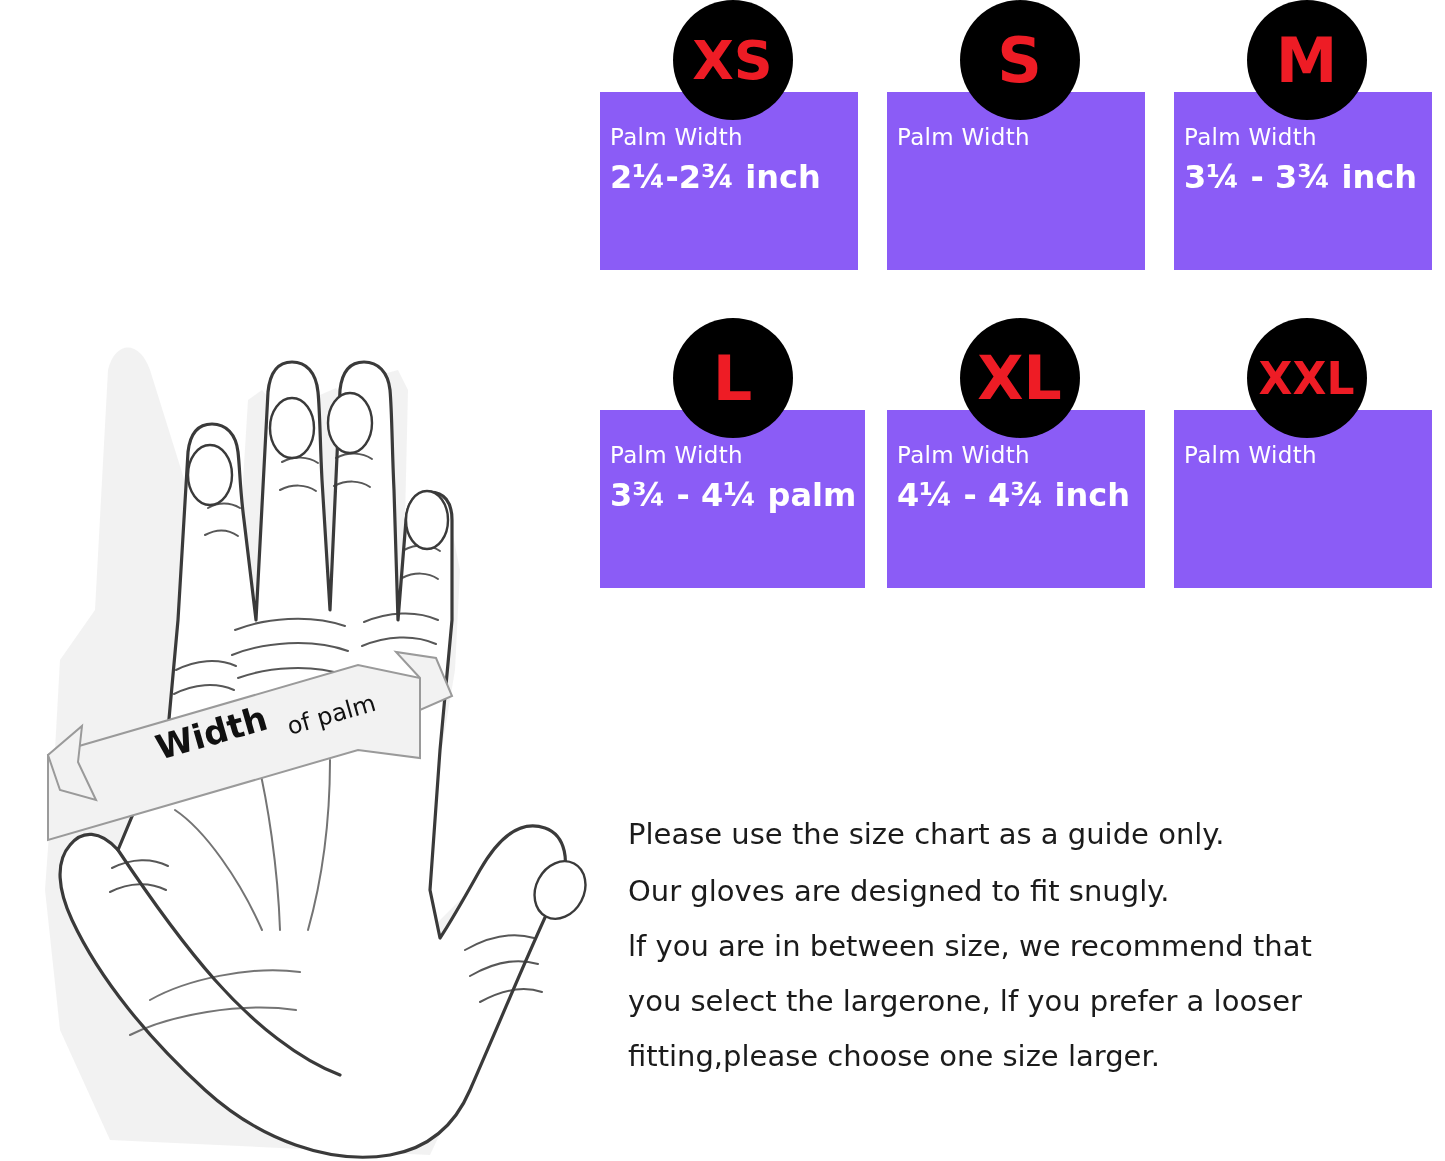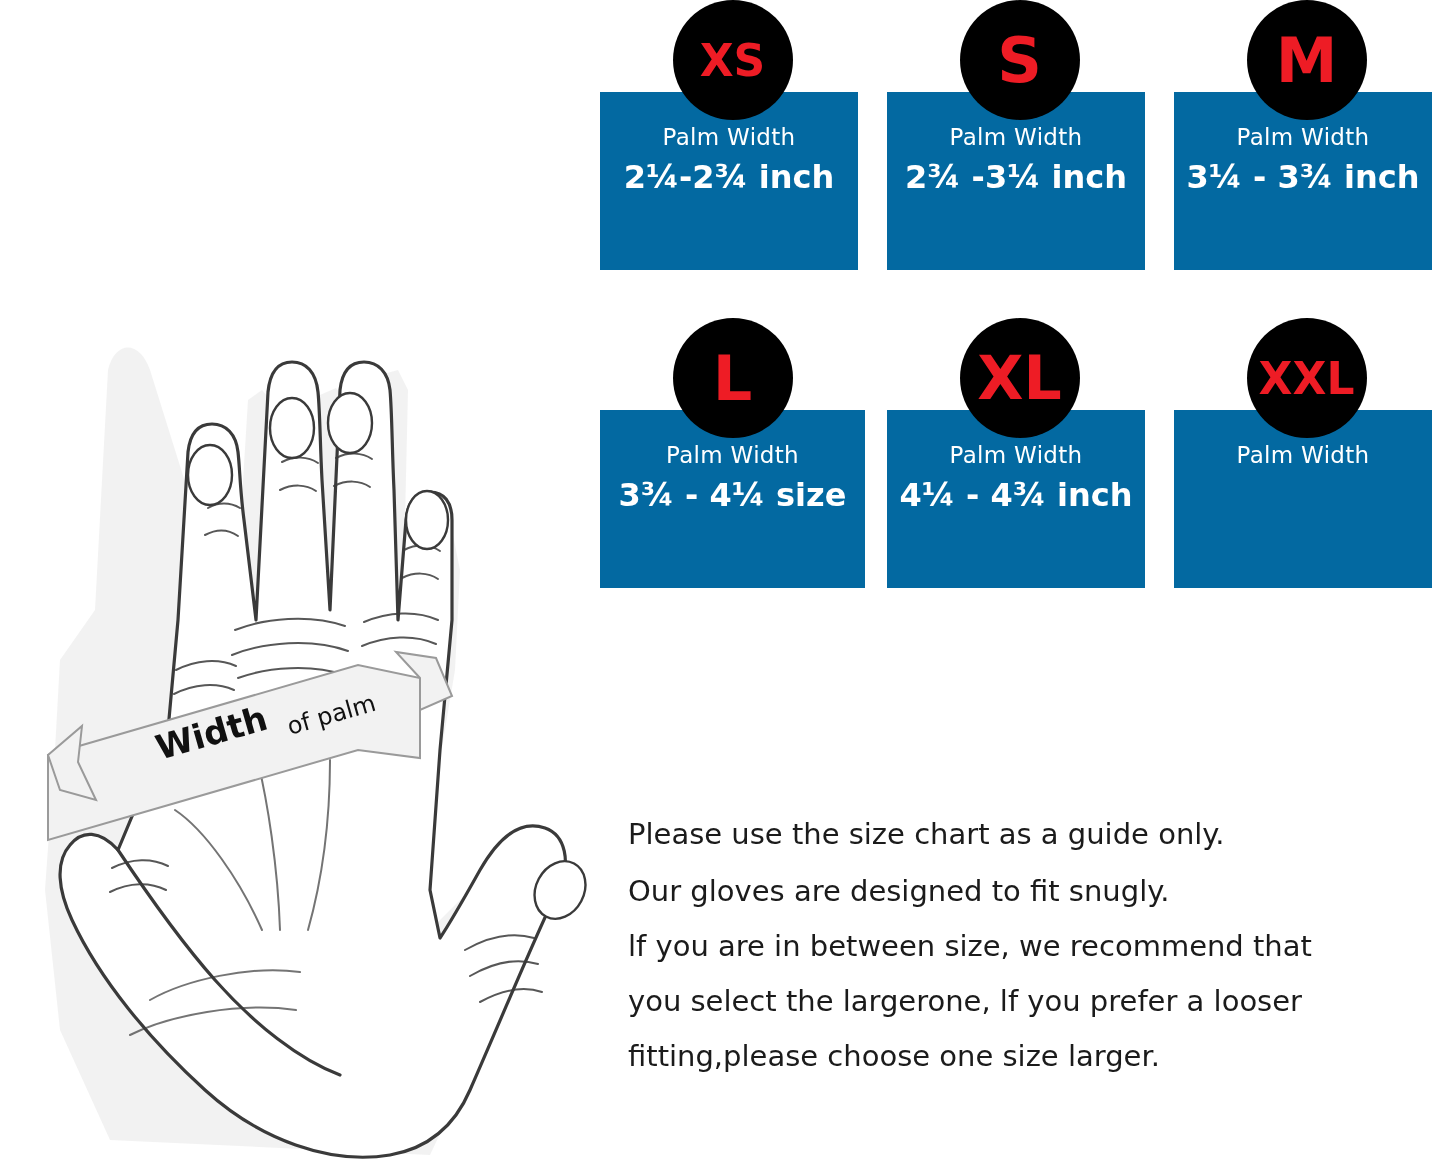--- a/index.html
+++ b/index.html
@@ -55,33 +55,33 @@
     color: #ee1c25;
     display: flex;
     align-items: center;
     justify-content: center;
     font-weight: bold;
     position: relative;
     z-index: 3;
     margin: 0 auto;
     letter-spacing: 0px;
   }
-  .badge.sz-xs { font-size: 44px; }
+  .badge.sz-xs { font-size: 54px; }
   .badge.sz-s  { font-size: 62px; }
   .badge.sz-m  { font-size: 62px; }
   .badge.sz-l  { font-size: 62px; }
   .badge.sz-xl { font-size: 60px; }
   .badge.sz-xxl{ font-size: 44px; }
 
   .panel {
-    background: #0369a1;
+    background: #8b5cf6;
     color: #ffffff;
     margin-top: -28px;
     padding: 32px 10px 26px 10px;
-    text-align: center;
+    text-align: left;
     position: relative;
     z-index: 1;
     box-sizing: border-box;
   }
   .panel .panel-label {
     font-size: 23px;
     font-weight: 500;
     letter-spacing: 0.3px;
     margin-bottom: 8px;
   }
@@ -239,41 +239,40 @@
       <div class="panel">
         <div class="panel-label">Palm Width</div>
         <div class="panel-value">2¼-2¾ inch</div>
       </div>
     </div>
 
     <div class="size-card c-s">
       <div class="badge sz-s">S</div>
       <div class="panel">
         <div class="panel-label">Palm Width</div>
-        <div class="panel-value">2¾ -3¼ inch</div>
       </div>
     </div>
 
     <div class="size-card c-m">
       <div class="badge sz-m">M</div>
       <div class="panel">
         <div class="panel-label">Palm Width</div>
         <div class="panel-value">3¼ - 3¾ inch</div>
       </div>
     </div>
 
   </div>
 
   <div class="card-row row-2">
 
     <div class="size-card c-l">
       <div class="badge sz-l">L</div>
       <div class="panel">
         <div class="panel-label">Palm Width</div>
-        <div class="panel-value">3¾ - 4¼ size</div>
+        <div class="panel-value">3¾ - 4¼ palm</div>
       </div>
     </div>
 
     <div class="size-card c-xl">
       <div class="badge sz-xl">XL</div>
       <div class="panel">
         <div class="panel-label">Palm Width</div>
         <div class="panel-value">4¼ - 4¾ inch</div>
       </div>
     </div>

